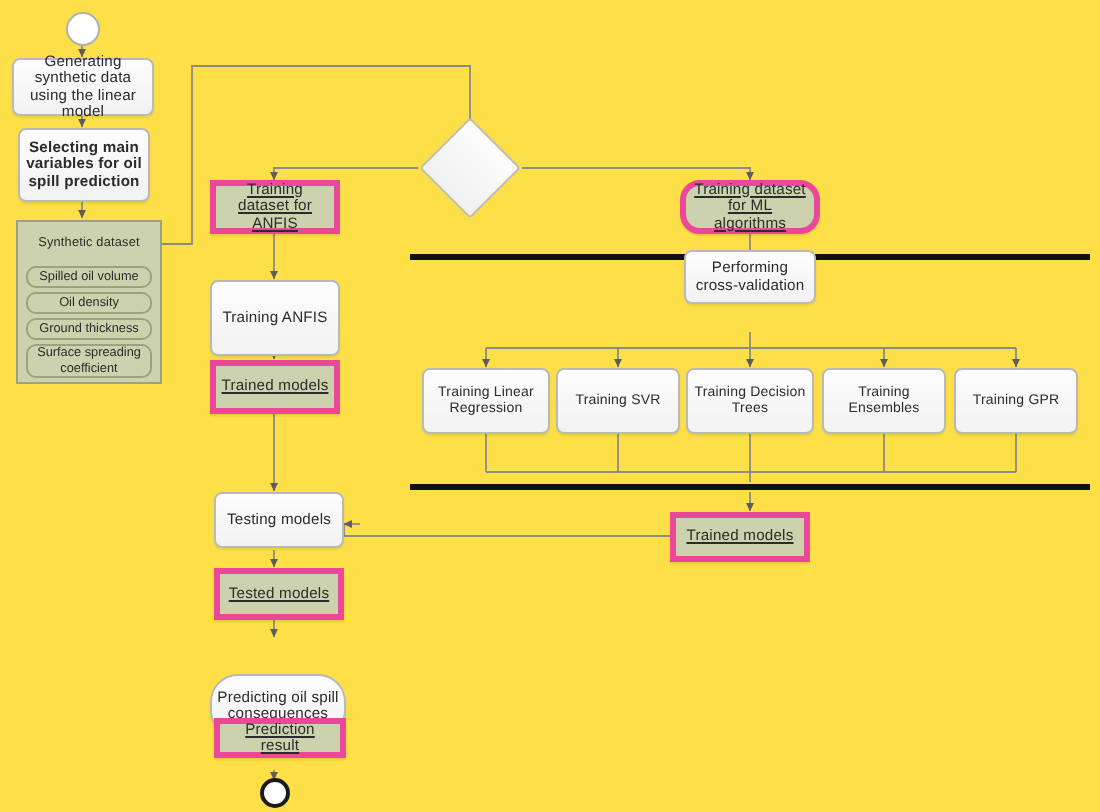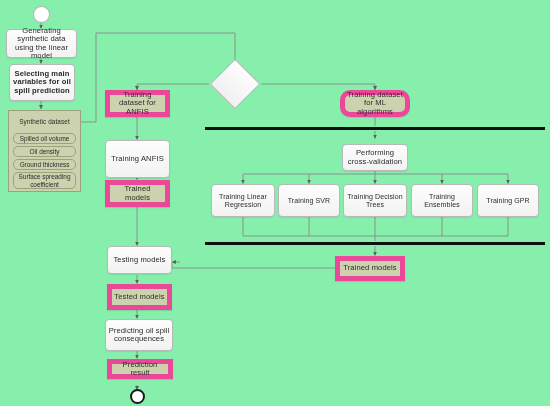--- a/index.html
+++ b/index.html
@@ -5,21 +5,21 @@
 <style>
   html, body {
     margin: 0;
     padding: 0;
     background: #ffffff;
   }
   #canvas {
     position: relative;
     width: 550px;
     height: 406px;
-    background: #86efac;
+    background: #fde047;
     font-family: "Liberation Sans", sans-serif;
     overflow: hidden;
   }
   svg.wires {
     position: absolute;
     left: 0; top: 0;
     width: 550px; height: 406px;
     pointer-events: none;
   }
   .node {
@@ -37,22 +37,23 @@
   
   .proc {
     background: linear-gradient(180deg,#fdfdfd 0%,#f2f2f2 100%);
     border: 1px solid #b9b9b9;
     border-radius: 4px;
     box-shadow: 0 1px 1px rgba(0,0,0,0.08);
   }
   
   .data {
     background: #ccd2ad;
-    border: 5px solid #ec4899;
+    border: 3px solid #ec4899;
     box-shadow: 0 1px 1px rgba(0,0,0,0.10);
+    text-decoration: underline;
   }
   
   .groupbox {
     position: absolute;
     box-sizing: border-box;
     background: #ccd2ad;
     border: 1px solid #9aa37c;
   }
   .subitem {
     position: absolute;
@@ -186,37 +187,37 @@
   <div class="node data t10" style="left:105px; top:90px; width:65px; height:27px;">Training dataset for ANFIS</div>
 
   <div class="node proc t10" style="left:105px; top:140px; width:65px; height:38px;">Training ANFIS</div>
 
   <div class="node data t10" style="left:105px; top:180px; width:65px; height:27px;">Trained models</div>
 
   <div class="node data t10" style="left:340px; top:90px; width:70px; height:27px;border-radius:10px;">Training dataset for ML algorithms</div>
 
   <div class="syncbar" style="left:205px; top:127px; width:340px; height:2.6px;"></div>
 
-  <div class="node proc t10" style="left:342px; top:144px; width:66px; height:27px;">Performing cross-validation</div>
+  <div class="node proc t10" style="left:342px; top:125px; width:66px; height:27px;">Performing cross-validation</div>
 
   <div class="node proc t9" style="left:211px; top:184px; width:64px; height:33px;">Training Linear Regression</div>
 
   <div class="node proc t9" style="left:278px; top:184px; width:62px; height:33px;">Training SVR</div>
 
   <div class="node proc t9" style="left:343px; top:184px; width:64px; height:33px;">Training Decision Trees</div>
 
   <div class="node proc t9" style="left:411px; top:184px; width:62px; height:33px;">Training Ensembles</div>
 
   <div class="node proc t9" style="left:477px; top:184px; width:62px; height:33px;">Training GPR</div>
 
   <div class="syncbar" style="left:205px; top:242px; width:340px; height:2.6px;"></div>
 
   <div class="node data t10" style="left:335px; top:256px; width:70px; height:25px;">Trained models</div>
 
   <div class="node proc t10" style="left:107px; top:246px; width:65px; height:28px;">Testing models</div>
 
   <div class="node data t10" style="left:107px; top:284px; width:65px; height:26px;text-align:right;">Tested models</div>
 
-  <div class="node proc t10" style="left:105px; top:319px; width:68px; height:32px;">Predicting oil spill consequences</div>
+  <div class="node proc t10" style="left:105px; top:337px; width:68px; height:32px;border-radius:14px;">Predicting oil spill consequences</div>
 
   <div class="node data t10" style="left:107px; top:359px; width:66px; height:20px;">Prediction result</div>
 
 </div>
 
 </body></html>

